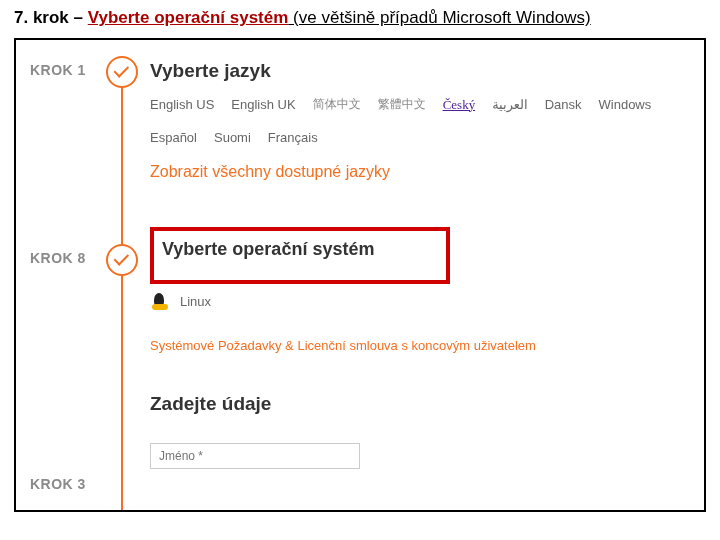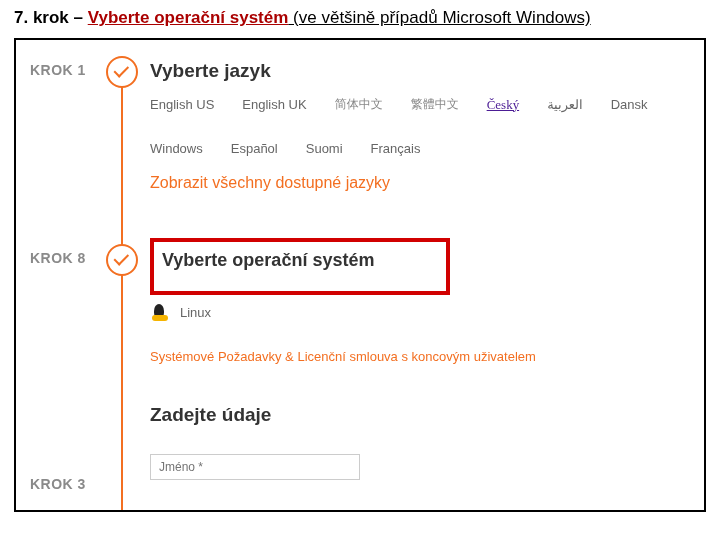--- a/index.html
+++ b/index.html
@@ -80,21 +80,21 @@
     font-weight: bold;
     color: #333;
     margin-bottom: 14px;
   }
   .lang-row {
     font-size: 13px;
     color: #666;
     margin-bottom: 18px;
     display: flex;
     flex-wrap: wrap;
-    gap: 28px;
+    gap: 17px;
     align-items: center;
   }
   .lang-row .lang { color: #666; cursor: pointer; }
   .lang-row .cjk { font-size: 12px; color: #888; }
   .lang-row .active { color: #4c1d95; text-decoration: underline; font-family: Liberation Serif, serif; }
   .show-all {
     color: #f36f21;
     font-size: 16px;
     margin-bottom: 46px;
     cursor: pointer;

